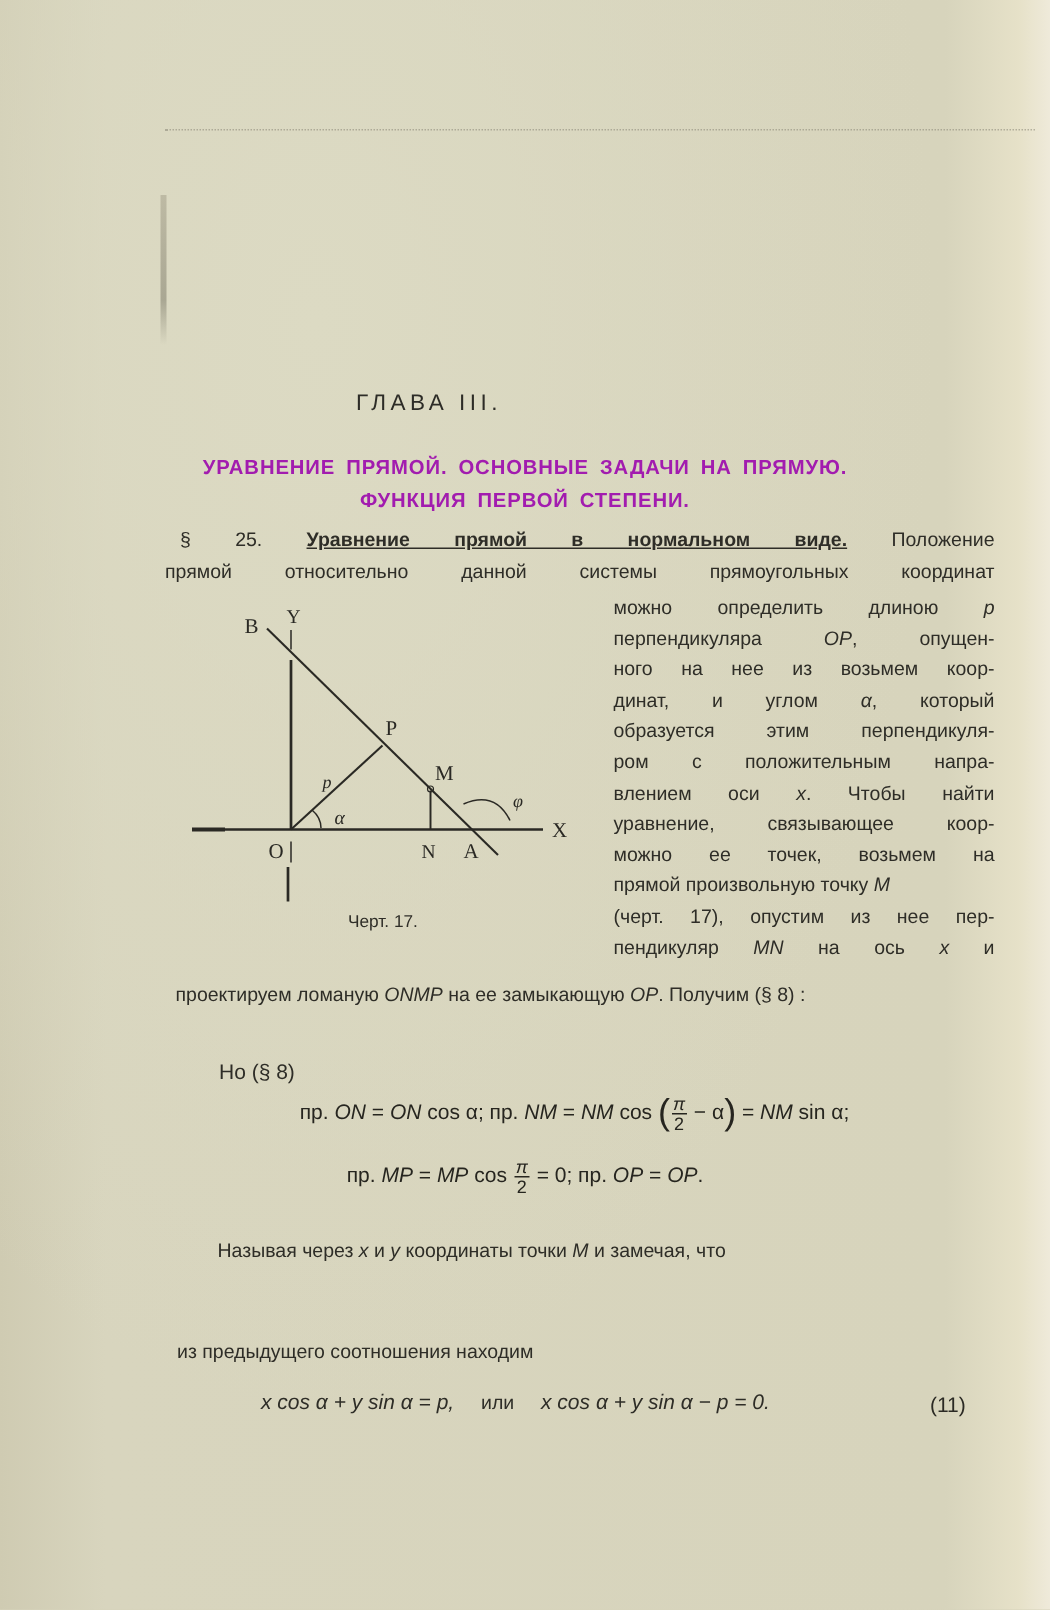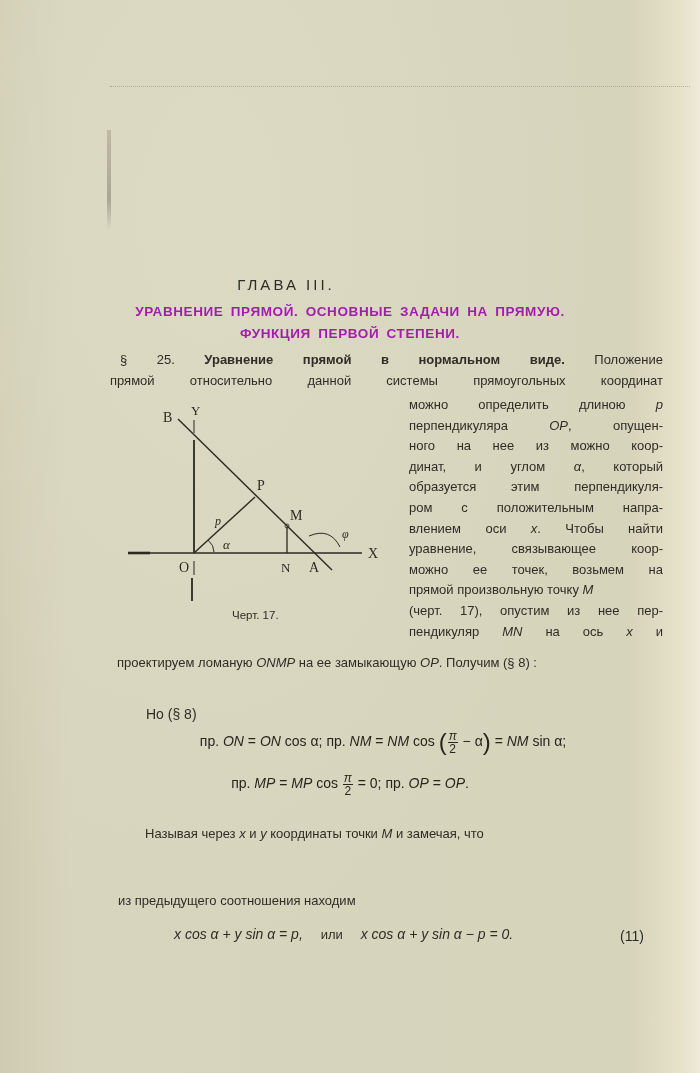--- a/index.html
+++ b/index.html
@@ -11,30 +11,30 @@
       linear-gradient(90deg, #cfcbb2 0%, #d8d5be 10%, #d7d4bc 90%, #e6e1c8 97%, #efeada 100%);
     font-family: "Liberation Serif", "DejaVu Serif", serif;
     color: #2b2a24;
   }
   .page { position: absolute; left: 0; top: 0; width: 700px; height: 1073px; }
   .dots-line { position: absolute; left: 110px; top: 86px; width: 580px; height: 2px;
     border-top: 1.5px dotted #8f8c7c; opacity: 0.6; }
   .smudge { position: absolute; left: 107px; top: 130px; width: 4px; height: 100px;
     background: linear-gradient(#9a9580 0%, #6d6a5a 70%, rgba(0,0,0,0) 100%); opacity: 0.45; }
   .chapter { position: absolute; top: 260px; left: 0; width: 572px; text-align: center;
-    font-family: "Liberation Sans", sans-serif; font-size: 15px; letter-spacing: 3px; color: #2d2c27; margin-top: 16px; }
+    font-family: "Liberation Sans", sans-serif; font-size: 15px; letter-spacing: 3px; color: #2d2c27; }
   .title { position: absolute; left: 0; width: 700px; text-align: center;
     font-family: "Liberation Sans", sans-serif; font-weight: bold; font-size: 13.5px;
     letter-spacing: 0.6px; color: #a21caf; }
   .t1 { top: 304px; word-spacing: 3px; }
   .t2 { top: 326px; word-spacing: 3px; }
   .para-line { position: absolute; font-family: "Liberation Sans", sans-serif; font-size: 13px;
     color: #2e2d27; white-space: nowrap; }
   .justify { text-align: justify; text-align-last: justify; }
-  .bold { font-weight: bold; }
+  .bold { font-weight: bold; text-decoration: underline; }
   .it { font-style: italic; font-family: "Liberation Sans", sans-serif; }
   .formula { position: absolute; left: 0; width: 700px; text-align: center;
     font-family: "Liberation Sans", sans-serif; font-size: 14px; color: #26251f; white-space: nowrap; }
   .frac { display: inline-block; vertical-align: middle; text-align: center; line-height: 1; font-size: 12px; margin: 0 1px; }
   .frac .num { display: block; border-bottom: 1px solid #26251f; padding: 0 1px; font-style: italic; }
   .frac .den { display: block; padding: 0 1px; }
   .paren { font-size: 24px; vertical-align: middle; font-weight: lighter; }
   .diagram { position: absolute; left: 110px; top: 395px; width: 290px; height: 245px; }
   .caption { position: absolute; left: 232px; top: 609px; font-family: "Liberation Sans", sans-serif; font-size: 11.5px; color: #2e2d27; }
   .eqnum { position: absolute; left: 620px; top: 928px; font-family: Liberation Sans, sans-serif; font-size: 14px; }
@@ -53,21 +53,21 @@
   <div class="para-line justify" style="left:120px; top:352px; width:543px;">
     <span>§ 25.</span>
     <span class="bold">Уравнение прямой в нормальном виде.</span>
     <span>Положение</span>
   </div>
   <div class="para-line justify" style="left:110px; top:373px; width:553px;">прямой относительно данной системы прямоугольных координат</div>
 
   <div id="side">
       <div class="para-line justify" style="left: 409px; top: 397px; width: 254px;"><span>можно определить длиною </span><span class="it">p</span><span></span></div>
       <div class="para-line justify" style="left: 409px; top: 417.6px; width: 254px;"><span>перпендикуляра </span><span class="it">OP</span><span>, опущен-</span></div>
-      <div class="para-line justify" style="left: 409px; top: 438.2px; width: 254px;"><span>ного на нее из можно коор-</span><span class="it"></span><span></span></div>
+      <div class="para-line justify" style="left: 409px; top: 438.2px; width: 254px;"><span>ного на нее из возьмем коор-</span><span class="it"></span><span></span></div>
       <div class="para-line justify" style="left: 409px; top: 458.8px; width: 254px;"><span>динат, и углом </span><span class="it">α</span><span>, который</span></div>
       <div class="para-line justify" style="left: 409px; top: 479.4px; width: 254px;"><span>образуется этим перпендикуля-</span><span class="it"></span><span></span></div>
       <div class="para-line justify" style="left: 409px; top: 500px; width: 254px;"><span>ром с положительным напра-</span><span class="it"></span><span></span></div>
       <div class="para-line justify" style="left: 409px; top: 520.6px; width: 254px;"><span>влением оси </span><span class="it">x</span><span>. Чтобы найти</span></div>
       <div class="para-line justify" style="left: 409px; top: 541.2px; width: 254px;"><span>уравнение, связывающее коор-</span><span class="it"></span><span></span></div>
       <div class="para-line justify" style="left: 409px; top: 561.8px; width: 254px;"><span>можно ее точек, возьмем на</span><span class="it"></span><span></span></div>
       <div class="para-line" style="left: 409px; top: 582.4px; width: 254px;"><span>прямой произвольную точку </span><span class="it">M</span><span></span></div>
       <div class="para-line justify" style="left: 409px; top: 603px; width: 254px;"><span>(черт. 17), опустим из нее пер-</span><span class="it"></span><span></span></div>
       <div class="para-line justify" style="left: 409px; top: 623.6px; width: 254px;"><span>пендикуляр </span><span class="it">MN</span><span> на ось </span><span class="it">x</span><span> и</span></div>
     </div>

